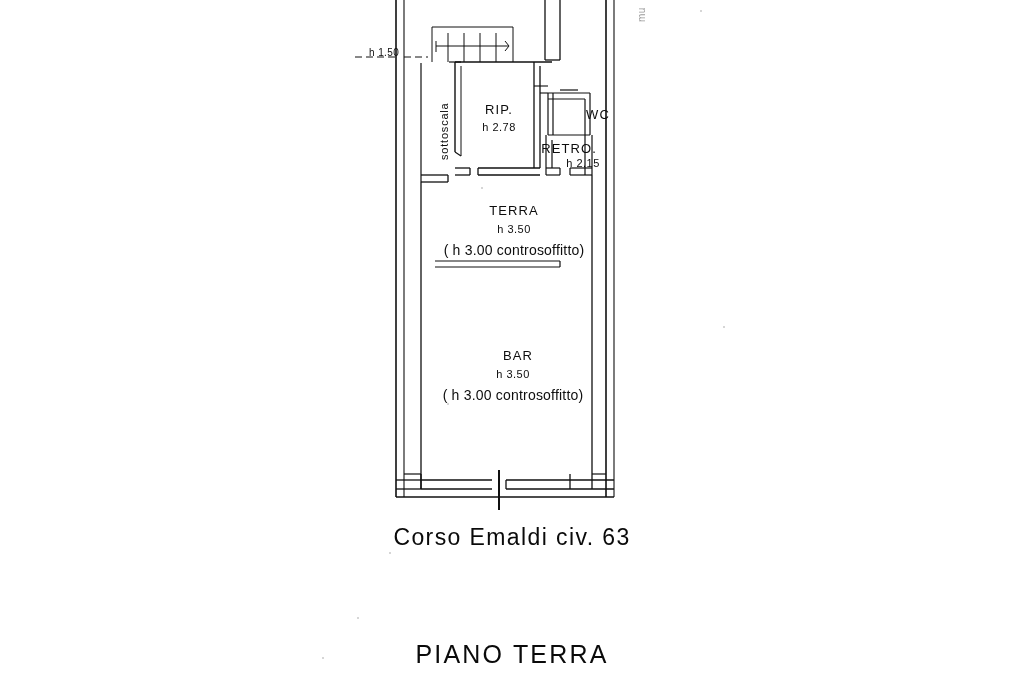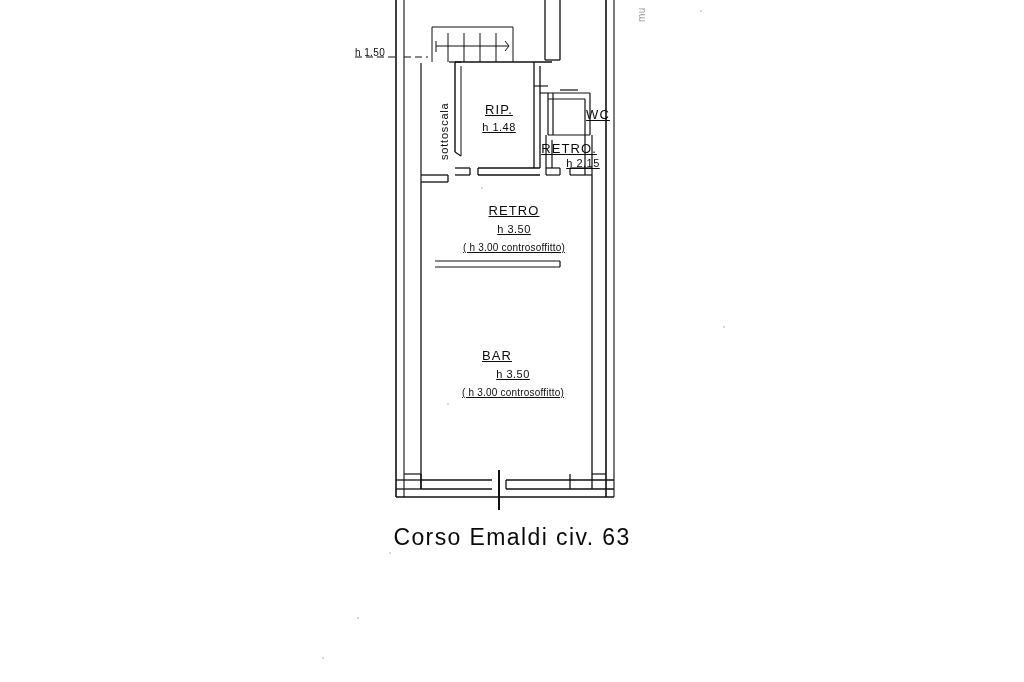--- a/index.html
+++ b/index.html
@@ -44,31 +44,30 @@
   }
   .lbl-room {
     font-size: 13px;
     letter-spacing: 1.1px;
   }
   .lbl-h {
     font-size: 11px;
     letter-spacing: 0.5px;
   }
   .lbl-sub {
-    font-size: 10px;
+    font-size: 14px;
     letter-spacing: 0.2px;
   }
   .lbl-tiny {
     font-size: 10px;
     letter-spacing: 0.4px;
   }
   .center {
     transform: translateX(-50%);
     text-align: center;
-    text-decoration: underline;
   }
 
   
   .lbl-vert {
     position: absolute;
     font-size: 11px;
     letter-spacing: 0.8px;
     color: #0d0d0d;
     transform-origin: 0 0;
     transform: rotate(-90deg);
@@ -264,44 +263,45 @@
       </g>
 
       <g stroke-width="1.2">
         <line x1="404" y1="474" x2="421" y2="474"></line>
         <line x1="592" y1="474" x2="606" y2="474"></line>
       </g>
 
     </g>
   </svg>
 
-  <div class="lbl lbl-tiny" style="left:355px; top:47px;">h 1.50</div>
+  <div class="lbl lbl-tiny" style="left:369px; top:47px;">h 1.50</div>
 
   <div class="lbl-vert" style="left:438px; top:160px;">sottoscala</div>
 
   <div class="lbl-vert-faint" style="left:636px; top:22px;">mu</div>
 
   <div class="lbl lbl-room center" style="left:499px; top:102px;">RIP.</div>
-  <div class="lbl lbl-h center" style="left:499px; top:121px;">h 1.48</div>
+  <div class="lbl lbl-h center" style="left:499px; top:121px;">h 2.78</div>
 
   <div class="lbl lbl-room center" style="left:598px; top:107px;">WC</div>
 
   <div class="lbl lbl-room center" style="left:569px; top:141px;">RETRO.</div>
   <div class="lbl lbl-h center" style="left:583px; top:157px;">h 2.15</div>
 
-  <div class="lbl lbl-room center" style="left:514px; top:203px;">RETRO</div>
+  <div class="lbl lbl-room center" style="left:514px; top:203px;">TERRA</div>
   <div class="lbl lbl-h center" style="left:514px; top:223px;">h 3.50</div>
   <div class="lbl lbl-sub center" style="left:514px; top:242px;">( h 3.00 controsoffitto)</div>
 
-  <div class="lbl lbl-room center" style="left:497px; top:348px;">BAR</div>
+  <div class="lbl lbl-room center" style="left:518px; top:348px;">BAR</div>
   <div class="lbl lbl-h center" style="left:513px; top:368px;">h 3.50</div>
   <div class="lbl lbl-sub center" style="left:513px; top:387px;">( h 3.00 controsoffitto)</div>
 
   <div class="caption-street">Corso Emaldi civ. 63</div>
 
+  <div class="caption-floor">PIANO TERRA</div>
 
   <div class="speck" style="left:723px; top:326px;"></div>
   <div class="speck" style="left:322px; top:657px;"></div>
   <div class="speck" style="left:389px; top:552px;"></div>
   <div class="speck" style="left:357px; top:617px;"></div>
   <div class="speck" style="left:700px; top:10px;"></div>
   <div class="speck" style="left:447px; top:403px;"></div>
   <div class="speck" style="left:481px; top:187px;"></div>
 
 </div>

